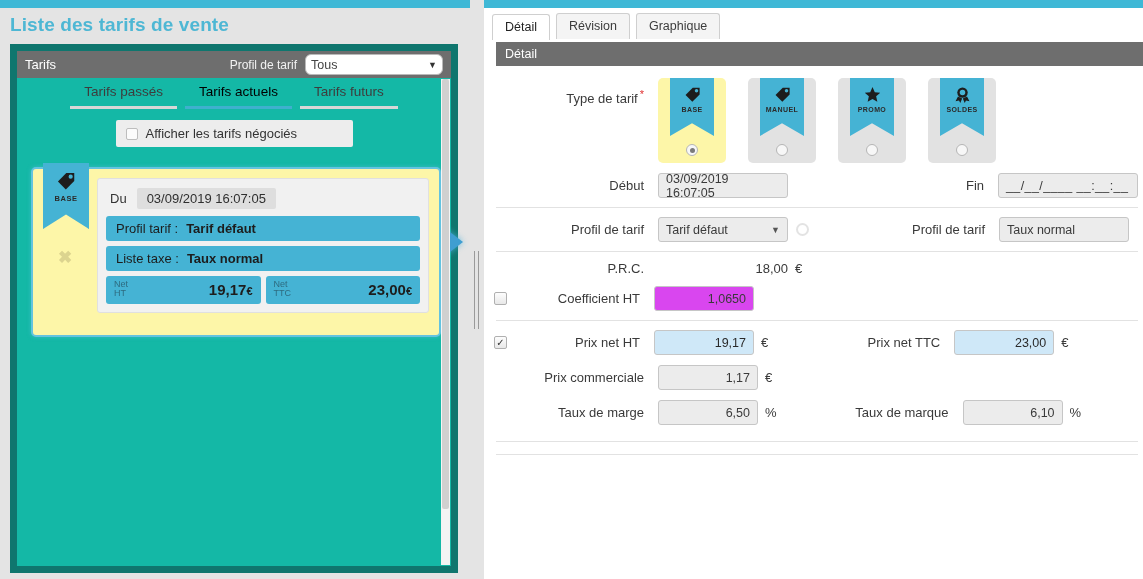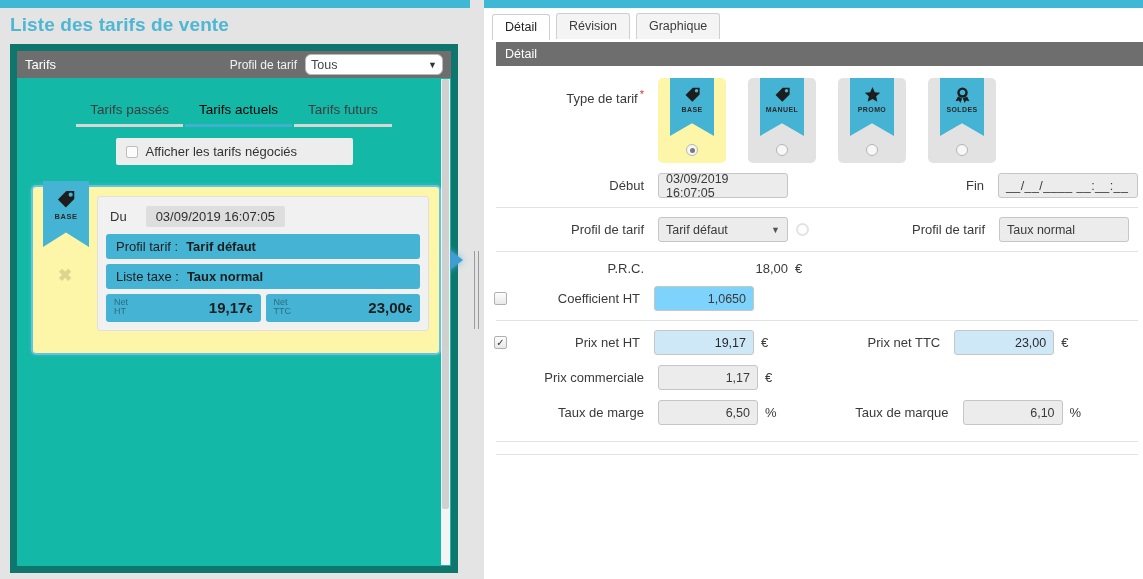--- a/index.html
+++ b/index.html
@@ -43,22 +43,22 @@
   .gray-bar .bar-right { margin-left: auto; display: flex; align-items: center; gap: 8px; }
   .gray-bar .bar-label { font-size: 12px; color: #f2f2f2; }
   .select-box {
     width: 138px; height: 21px; background: #fff; border: 1px solid #b9b9b9;
     border-radius: 6px; display: flex; align-items: center;
     padding: 0 5px; color: #444; font-size: 12.5px; position: relative;
   }
   .select-box .caret { margin-left: auto; font-size: 9px; color: #333; }
 
   .tabs-row {
-    display: flex; justify-content: center; gap: 2px;
-    padding: 20px 0 0 0;
+    display: flex; justify-content: center; gap: 8px;
+    padding: 2px 0 0 0;
   }
   .ltab {
     padding: 4px 14px 7px 14px; font-size: 13.5px; color: #3d3d3d;
     border-bottom: 3px solid #d7d7d7; cursor: pointer; text-align: center;
   }
   .ltab.active { color: #000; border-bottom-color: #3fb0ce; }
 
   .negoc-row { display: flex; justify-content: center; margin-top: 11px; }
   .negoc-box {
     background: #ededed; display: flex; align-items: center; gap: 8px;
@@ -88,21 +88,21 @@
   .ribbon .tag-svg { margin-bottom: 2px; }
   .ribbon .rlabel { font-size: 7.5px; font-weight: bold; color: #2b2b2b; letter-spacing: .6px; }
   .card-x {
     position: absolute; left: 25px; top: 80px; color: #dcd48f;
     font-size: 17px; font-weight: bold; cursor: pointer; line-height: 1;
   }
   .inner-card {
     background: #f1f1f1; border: 1px solid #e0e0e0; border-radius: 3px;
     padding: 7px 8px 8px 8px;
   }
-  .du-row { display: flex; align-items: center; gap: 19px; padding: 2px 0 7px 4px; }
+  .du-row { display: flex; align-items: center; gap: 10px; padding: 2px 0 7px 4px; }
   .du-lab { font-size: 13px; color: #333; }
   .du-val {
     background: #dedede; color: #2f2f2f; font-size: 13px;
     padding: 3px 10px; border-radius: 2px;
   }
   .blue-row {
     background: #45b3d4; color: #1d1d1d; border-radius: 3px;
     padding: 5px 10px; margin-bottom: 5px; font-size: 13px;
     display: flex; align-items: baseline; gap: 8px;
   }
@@ -194,21 +194,21 @@
   .tradio .dot { width: 5px; height: 5px; border-radius: 50%; background: #7a7a7a; display: none; }
   .tcard.selected .tradio .dot { display: block; }
 
   .inp {
     border: 1px solid #c6c6c6; border-radius: 3px; background: #ececec;
     height: 25px; font-size: 12.5px; color: #3a3a3a;
     display: flex; align-items: center; padding: 0 7px;
     font-family: "Liberation Sans", sans-serif;
   }
   .inp.num { justify-content: flex-end; }
-  .inp.white { background: #7dd3fc; }
+  .inp.white { background: #d946ef; }
   .inp.blue { background: #cfe8f8; color: #2a2a2a; }
   .caret2 { margin-left: auto; font-size: 9px; color: #555; padding-left: 8px; }
   .unit { font-size: 13px; color: #3a3a3a; margin-left: 7px; }
   .eye {
     width: 13px; height: 13px; margin-left: 8px; border-radius: 50%;
     border: 2px solid #e0e0e0; opacity: .9;
   }
   .scb {
     width: 13px; height: 13px; border: 1px solid #b0b0b0; border-radius: 2px;
     background: linear-gradient(#fdfdfd,#e8e8e8); display: inline-flex;

